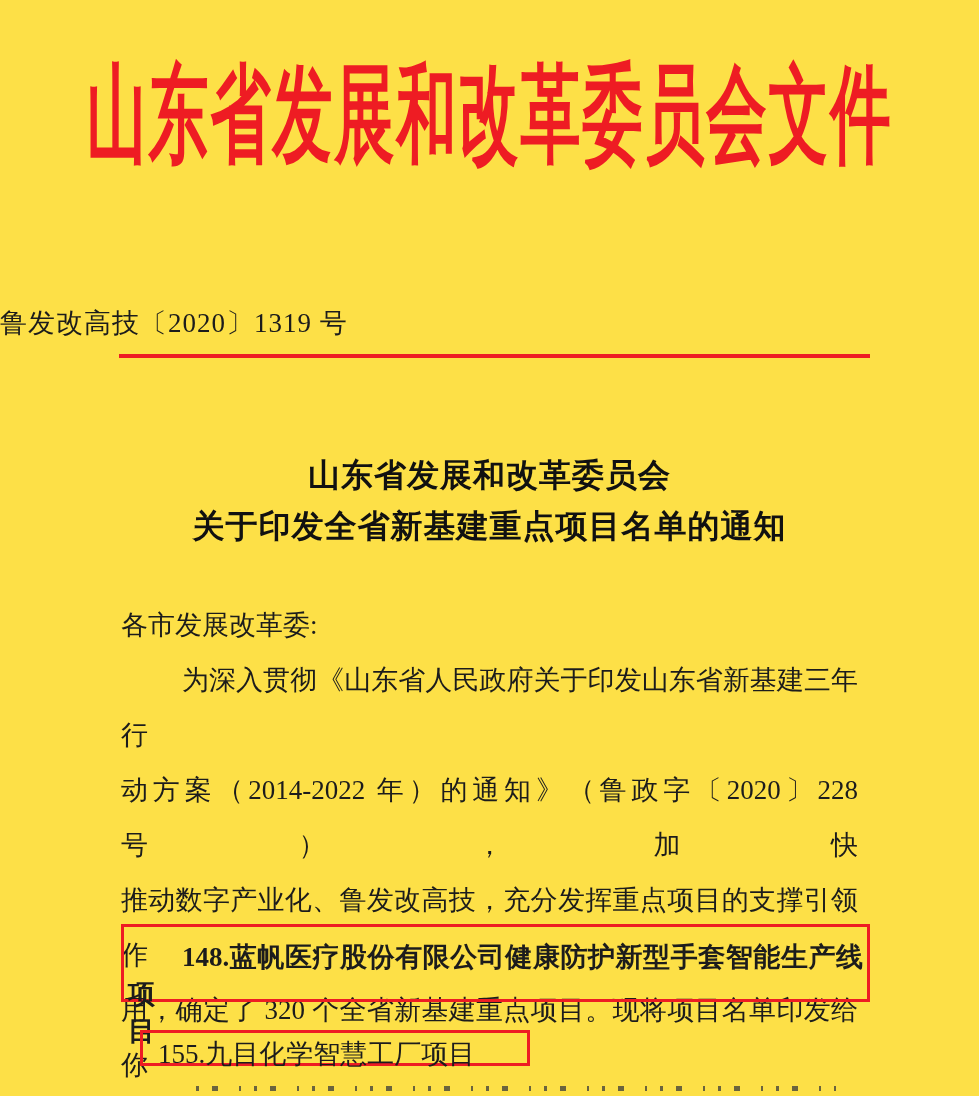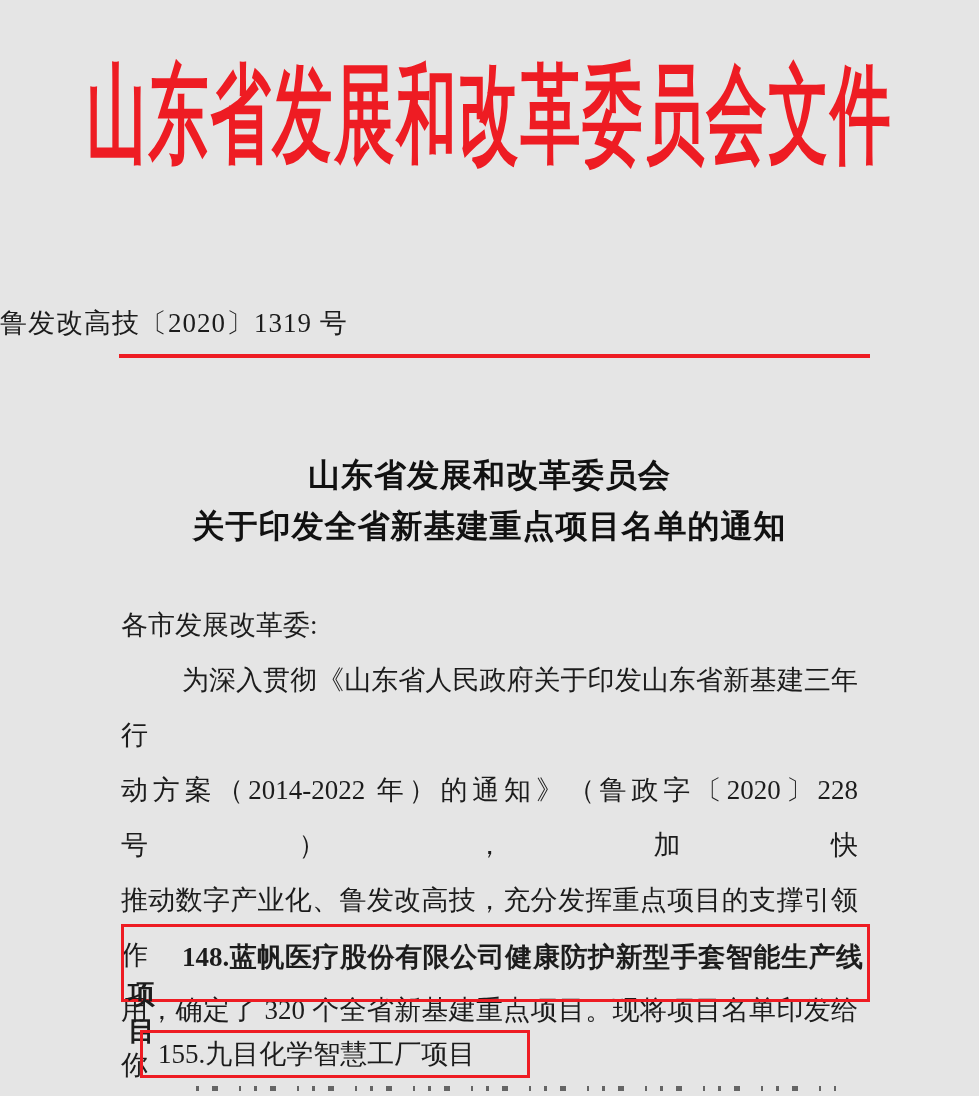--- a/index.html
+++ b/index.html
@@ -2,21 +2,21 @@
 <html><head>
 <meta charset="utf-8">
 <style>
   * { margin: 0; padding: 0; box-sizing: border-box; }
   html, body { background: #ffffff; }
   .page {
     position: relative;
     width: 979px;
     height: 1096px;
     margin: 0 auto;
-    background: #e5e5e5;
+    background: #fde047;
     overflow: hidden;
     font-family: "Liberation Serif", "DejaVu Serif", serif;
     color: #1c1c1c;
   }
 
   
   .letterhead-title {
     position: absolute;
     top: 62px;
     left: 0;
@@ -98,21 +98,21 @@
     height: 78px;
     line-height: 37px;
     padding: 12px 4px 0 4px;
     font-weight: bold;
   }
   .hl-box-1 .indent { text-indent: 54px; }
   .hl-box-2 {
     top: 1030px;
     left: 140px;
     width: 390px;
-    height: 48px;
+    height: 36px;
     line-height: 42px;
     padding-left: 15px;
   }
 
   
   .clipped-line {
     position: absolute;
     top: 1086px;
     left: 196px;
     width: 640px;

